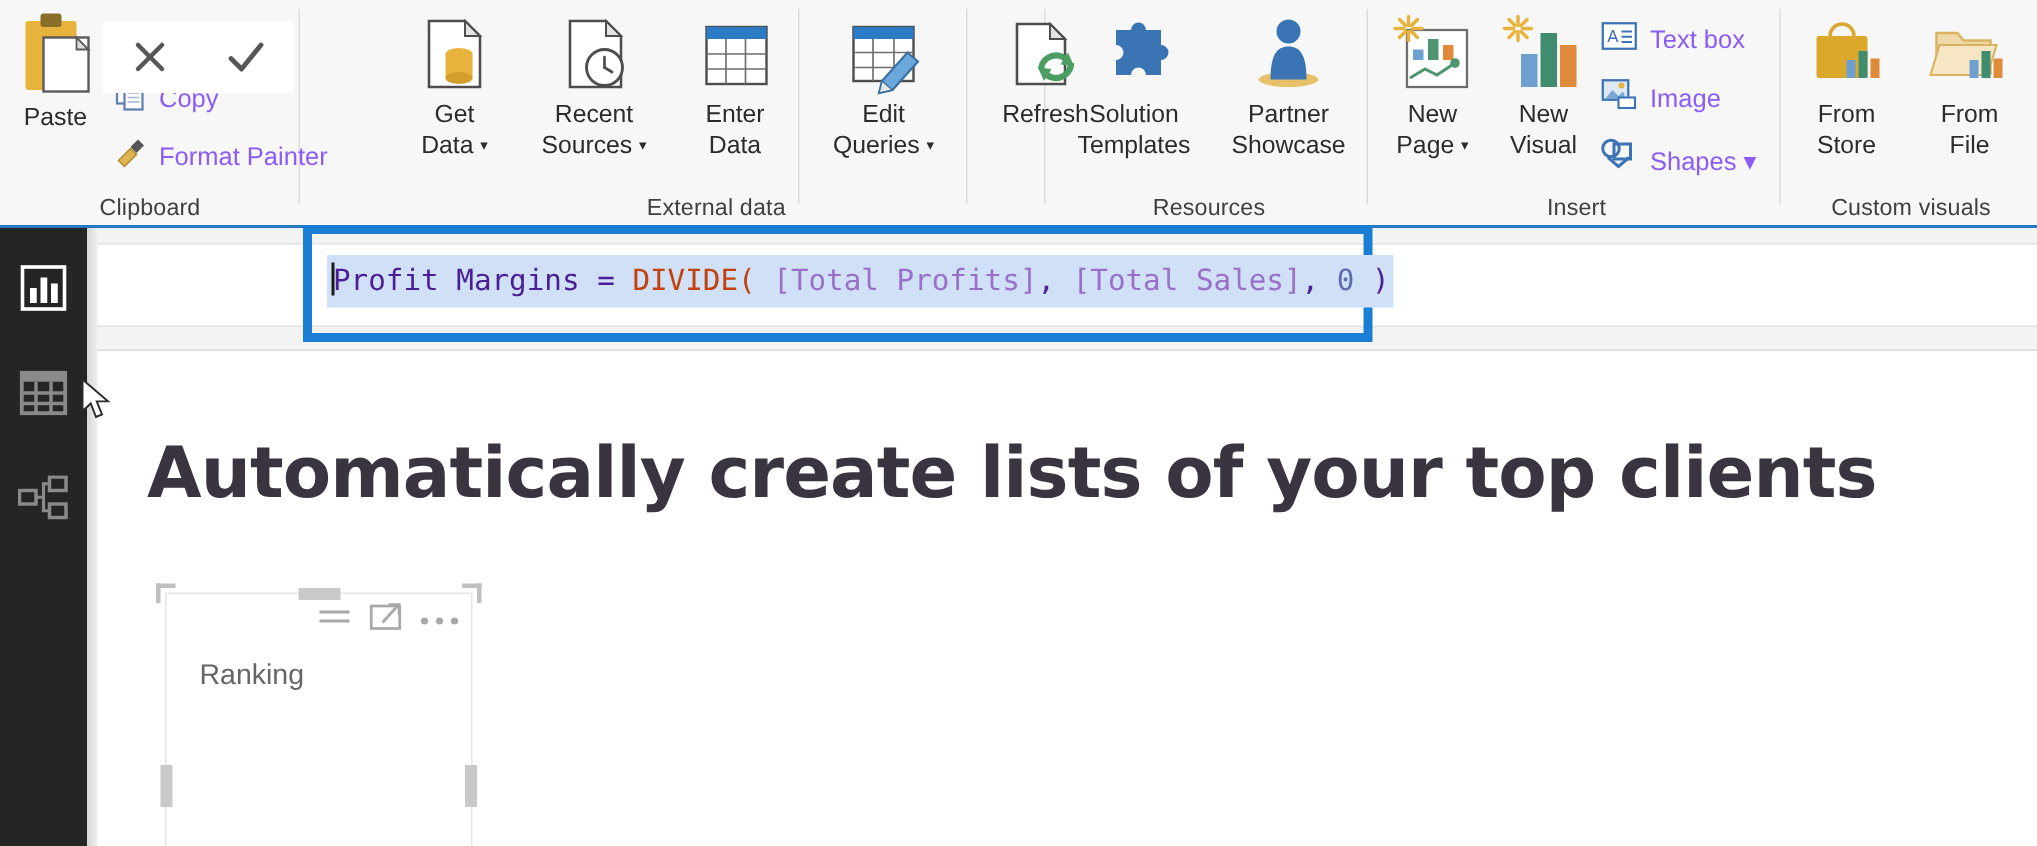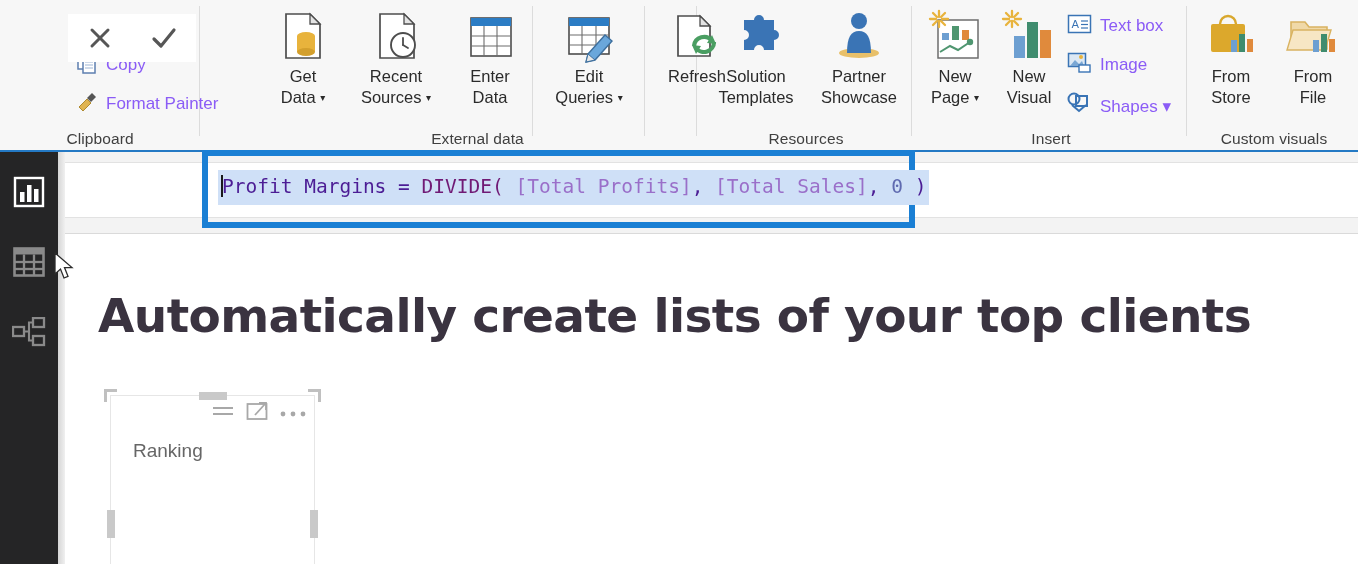--- a/index.html
+++ b/index.html
@@ -74,21 +74,21 @@
     font-size: 19.5px; line-height: 30px; white-space: nowrap;
     background: #cfe0f7;
     padding: 2px 3px 3px 3px;
     z-index: 6;
   }
   .formula .caret-bar {
     display: inline-block; width: 2px; height: 22px; background: #1a1a1a;
     vertical-align: -4px; margin-right: -1px;
   }
   .tok-plain { color: #4c1d95; }
-  .tok-func  { color: #701a75; }
+  .tok-func  { color: #c2410c; }
   .tok-meas  { color: #9a6fc9; }
   .tok-num   { color: #5f6ab0; }
 
   
   .leftnav {
     position: absolute; left: 0; top: 152px; width: 58px; height: 412px;
     background: #252526;
     z-index: 8;
   }
   .navitem {
@@ -139,20 +139,31 @@
 </head>
 <body>
 
 <div id="app">
 
   <div class="ribbon">
 
     <div class="rgroup" style="left:0;width:200px;">
       <div class="gdivider"></div>
 
+      <div class="btn" style="left:6px;top:6px;width:62px;">
+        <div class="ico" style="width:56px;height:62px;">
+          <svg width="56" height="62" viewBox="0 0 56 62">
+            <rect x="8" y="8" width="34" height="46" rx="2" fill="#e8b33c"></rect>
+            <rect x="18" y="3" width="14" height="9" rx="2" fill="#8a6f2a"></rect>
+            <rect x="20" y="19" width="30" height="36" fill="#ffffff" stroke="#5a5a5a" stroke-width="1.6"></rect>
+            <path d="M42 19 L50 27 L42 27 Z" fill="#dcdcdc" stroke="#5a5a5a" stroke-width="1.2"></path>
+          </svg>
+        </div>
+        <div class="lbl">Paste</div>
+      </div>
 
       <div class="hbtn" style="left:76px;top:13px;">
         <span class="ico">
           <svg width="22" height="22" viewBox="0 0 22 22">
             <g stroke="#5e5e5e" stroke-width="1.7" fill="none">
               <line x1="5" y1="3" x2="17" y2="17"></line>
               <line x1="17" y1="3" x2="5" y2="17"></line>
               <circle cx="5.5" cy="18" r="2.6"></circle>
               <circle cx="16.5" cy="18" r="2.6"></circle>
             </g>

